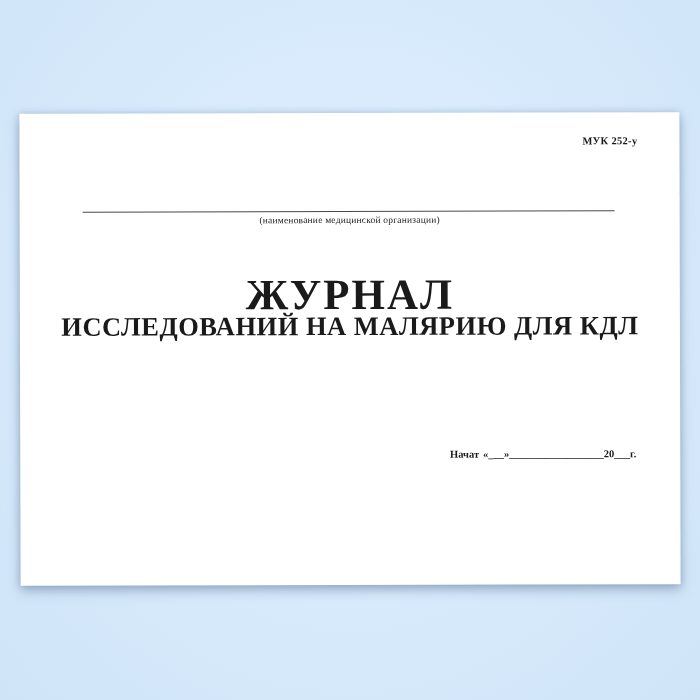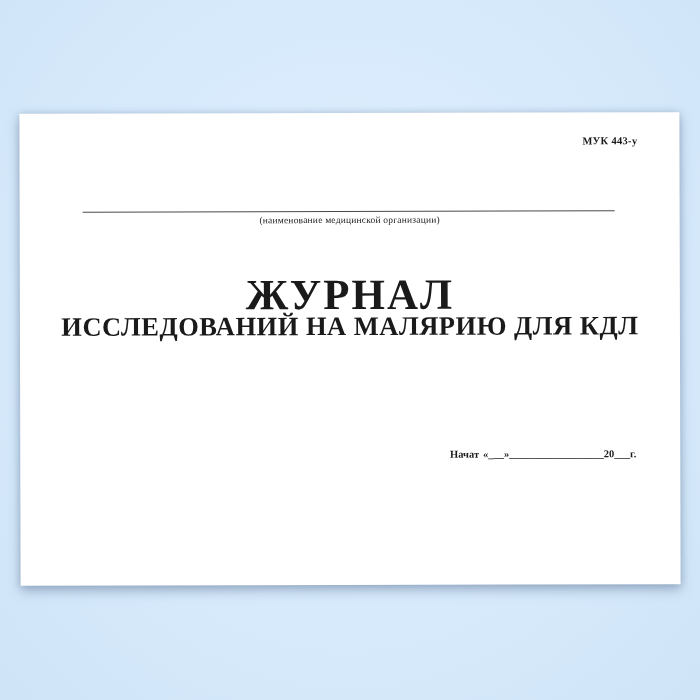--- a/index.html
+++ b/index.html
@@ -60,21 +60,21 @@
   }
   .date-row { margin-bottom: 14px; white-space: pre; text-align: right; }
   .date-row .lbl { margin-right: 4px; }
 </style>
 </head>
 <body>
 
 <div class="scene">
   <div class="page">
 
-    <div class="doc-code">МУК 443-у</div>
+    <div class="doc-code">МУК 252-у</div>
 
     <div class="org-rule"></div>
 
     <div class="org-caption">(наименование медицинской организации)</div>
 
     <div class="title">ЖУРНАЛ</div>
 
     <div class="subtitle">ИССЛЕДОВАНИЙ НА МАЛЯРИЮ ДЛЯ КДЛ</div>
 
     <div class="dates">

